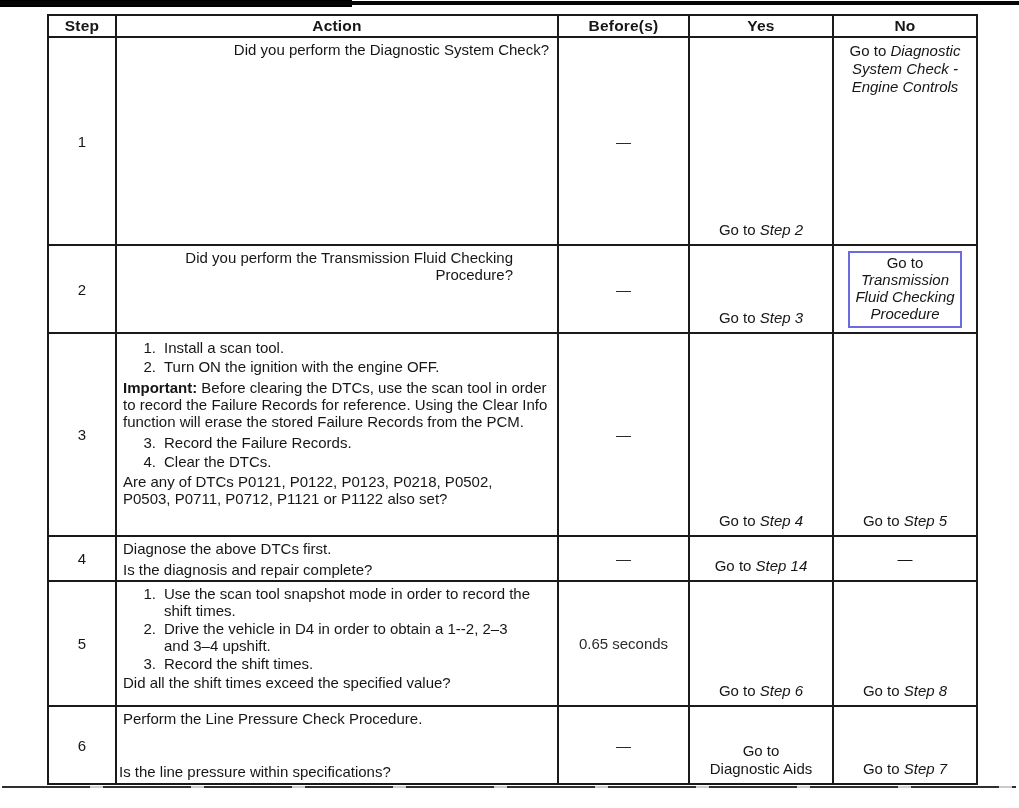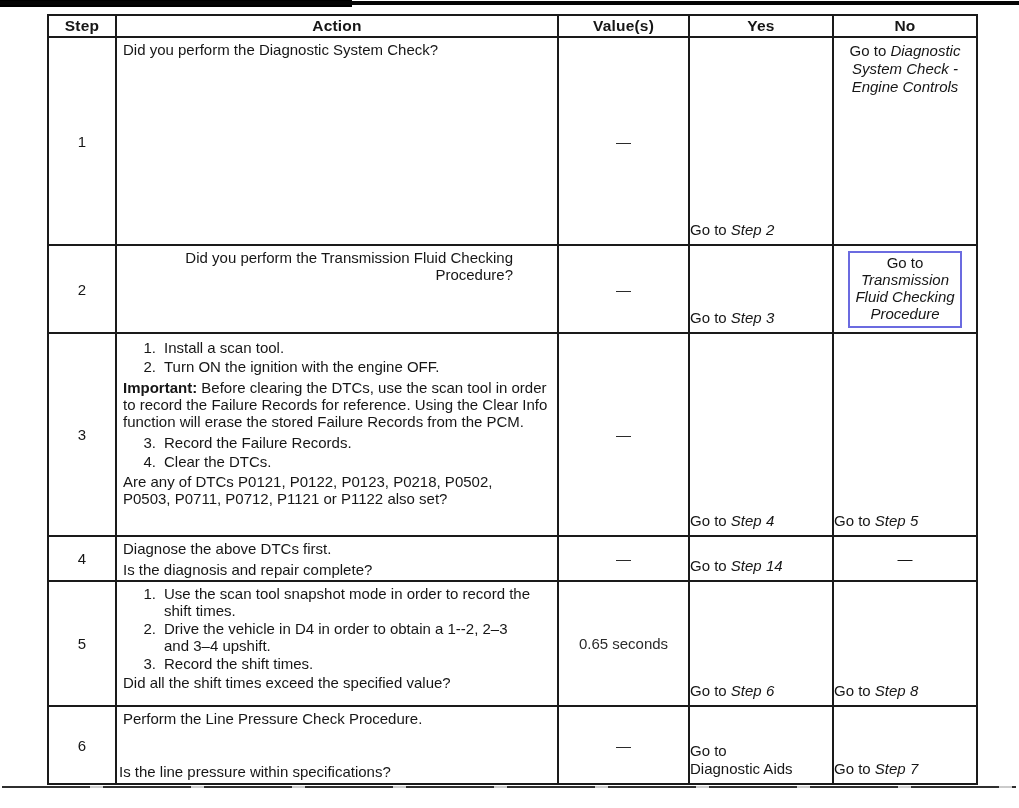--- a/index.html
+++ b/index.html
@@ -35,27 +35,27 @@
   tr.r1 { height:208px; }
   tr.r2 { height:88px; }
   tr.r3 { height:203px; }
   tr.r4 { height:43px; }
   tr.r5 { height:125px; }
   tr.r6 { height:78px; }
 
   td.step-cell  { text-align:center; vertical-align:middle; }
   td.action-cell{ vertical-align:top; padding:3px 8px 2px 6px; line-height:17px; }
   td.value-cell { text-align:center; vertical-align:middle; color:#2b2b2b; }
-  td.goto-bot   { vertical-align:bottom; padding-bottom:5px; }
+  td.goto-bot   { text-align:center; vertical-align:bottom; padding-bottom:5px; }
   td.no-top     { text-align:center; vertical-align:top; padding-top:4px; }
   td.mid-center { text-align:center; vertical-align:middle; }
   td.rel        { position:relative; }
 
   .it { font-style:italic; }
-  .q  { margin:0; }
+  .q  { margin:0;text-align:right; }
   .q2 { margin:0; max-width:390px;text-align:right; }
   .q3 { margin:3px 0 0 0; max-width:400px; }
   .para { margin:4px 0 0 0; max-width:430px; }
   .li { display:flex; margin-top:2px; }
   .li .num  { flex:none; width:24px; text-align:right; margin-left:9px; }
   .li .itxt { flex:1; margin-left:8px; max-width:372px; }
   .statement { margin:0; }
   .abs-bottom-q { position:absolute; left:2px; bottom:3px; margin:0; white-space:nowrap; }
   .goto-line { line-height:18px; }
   .link-box {
@@ -79,21 +79,21 @@
         <col style="width:442px">
         <col style="width:131px">
         <col style="width:144px">
         <col style="width:144px">
     </colgroup>
 
     <tbody>
         <tr class="hr">
       <th>Step</th>
       <th>Action</th>
-      <th>Value(s)</th>
+      <th>Before(s)</th>
       <th>Yes</th>
       <th>No</th>
     </tr>
 
     <tr class="r1">
       <td class="step-cell">1</td>
       <td class="action-cell">
         <p class="q">Did you perform the Diagnostic System Check?</p>
       </td>
       <td class="value-cell">—</td>

